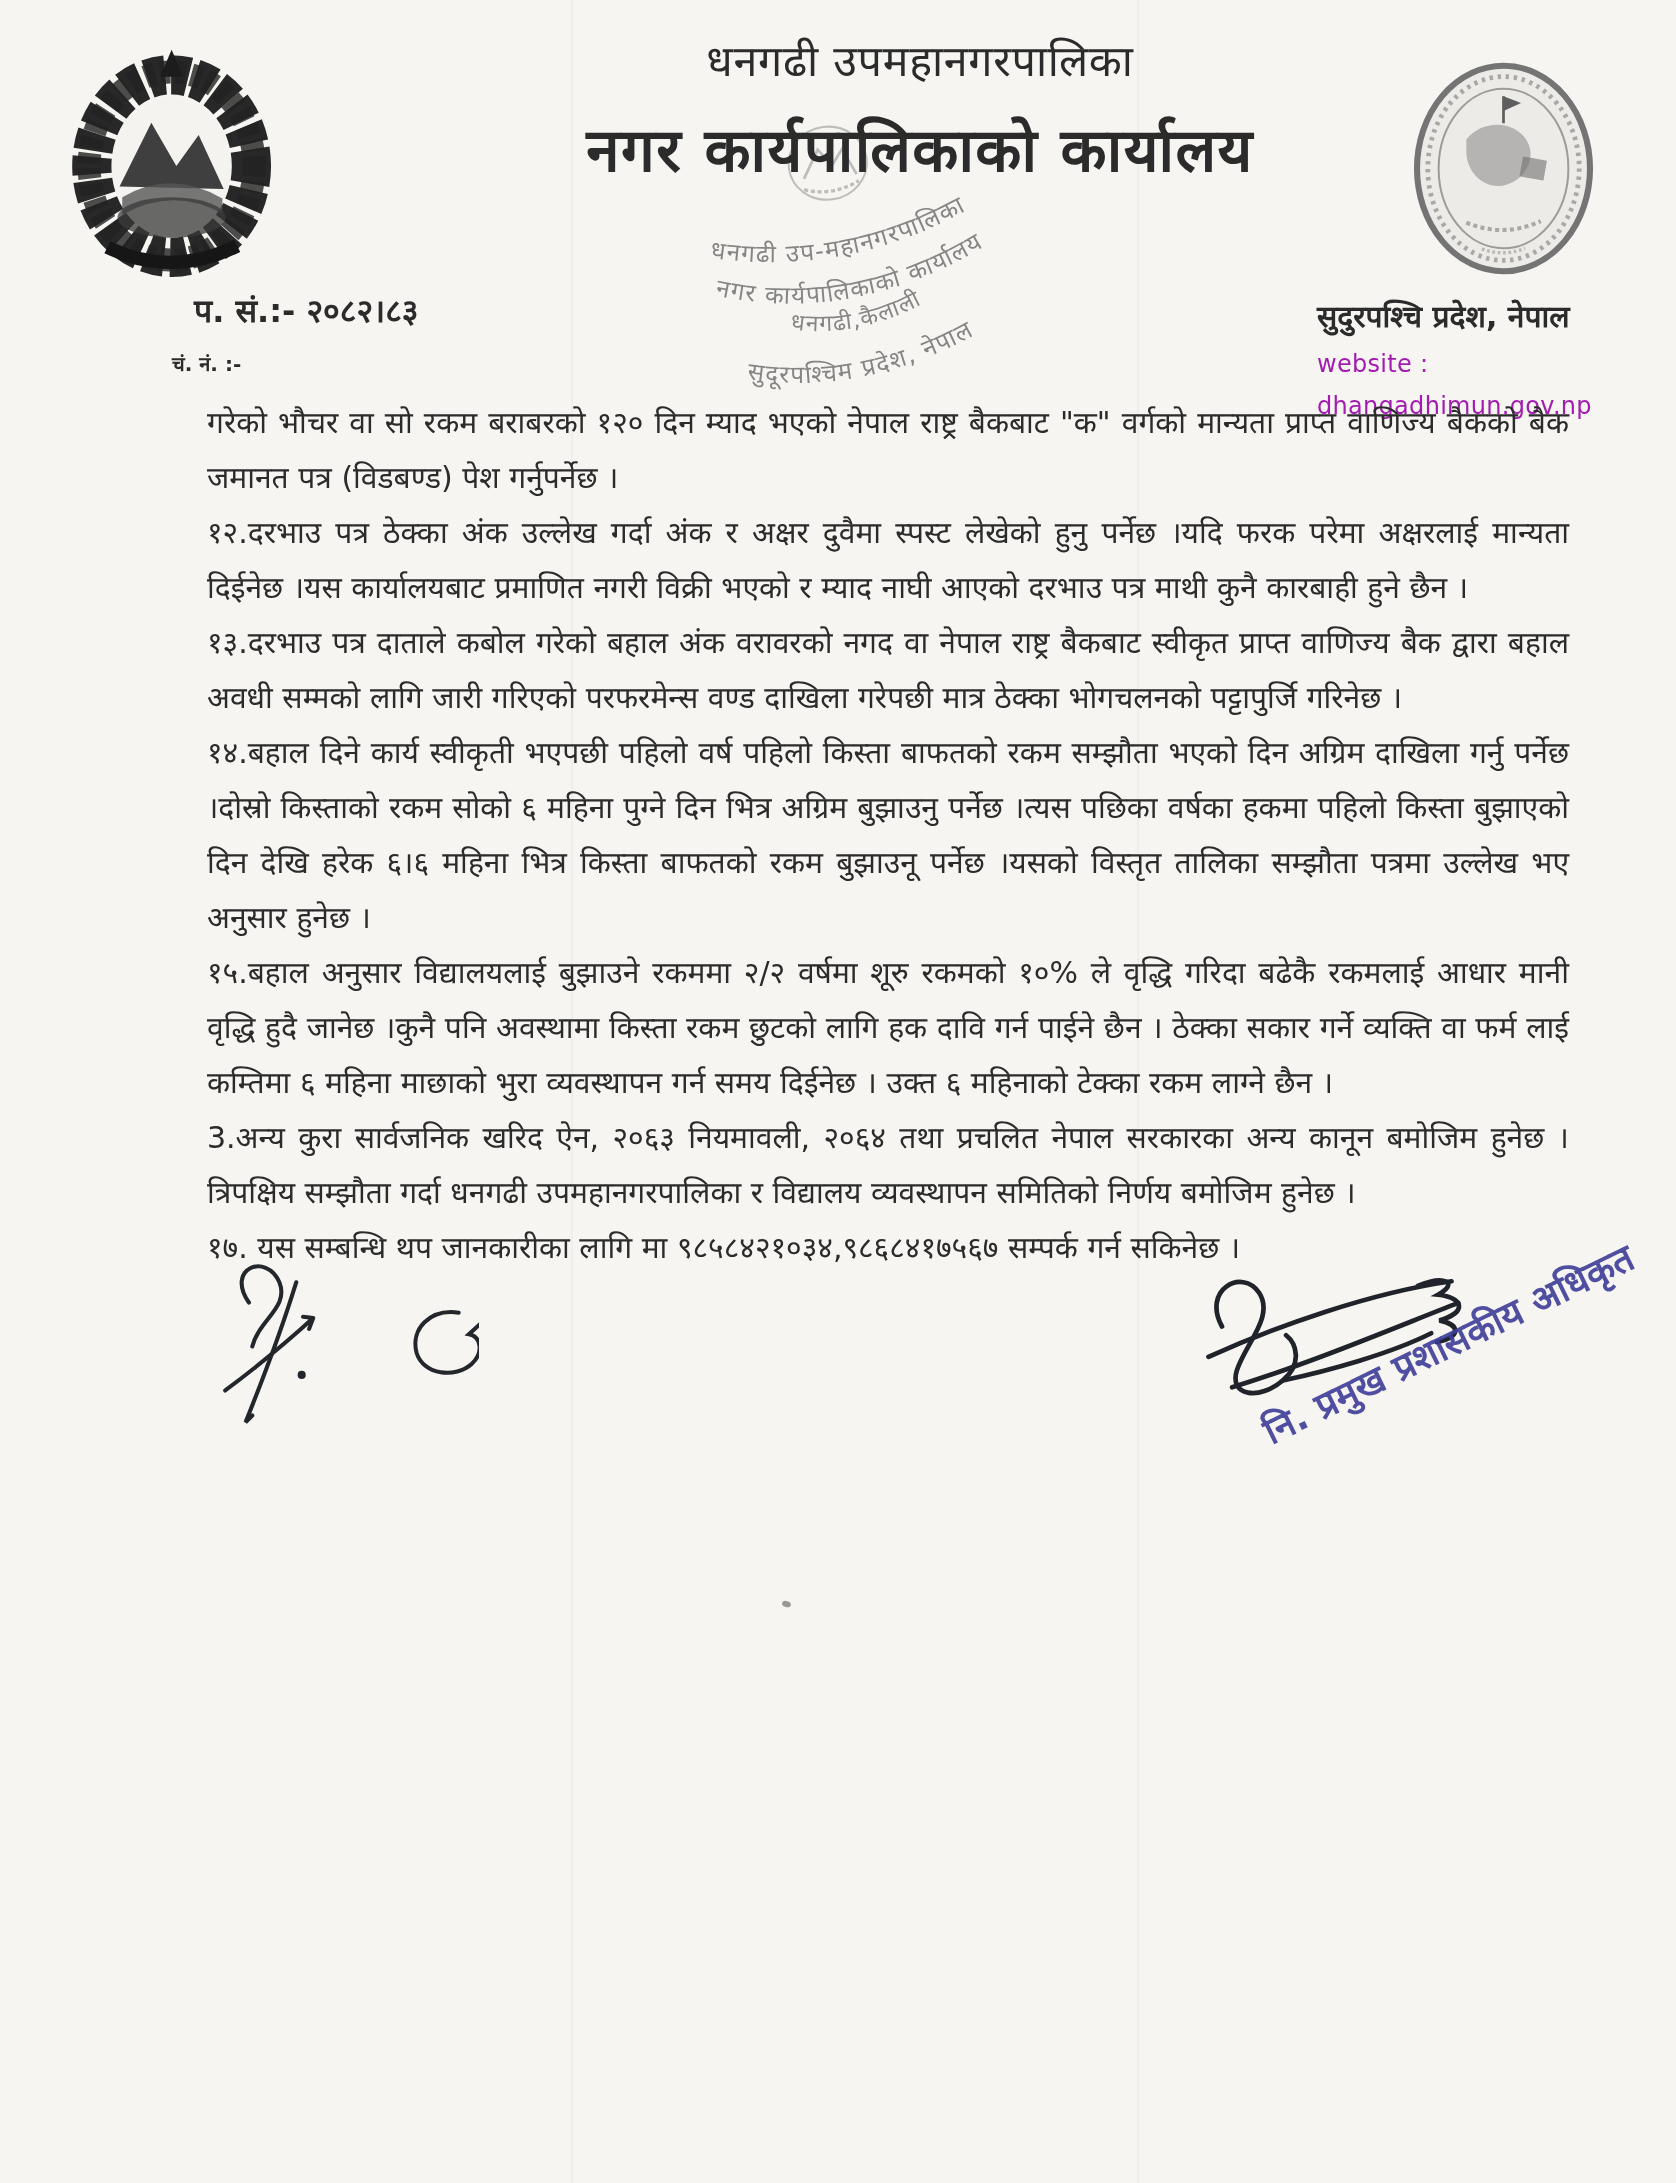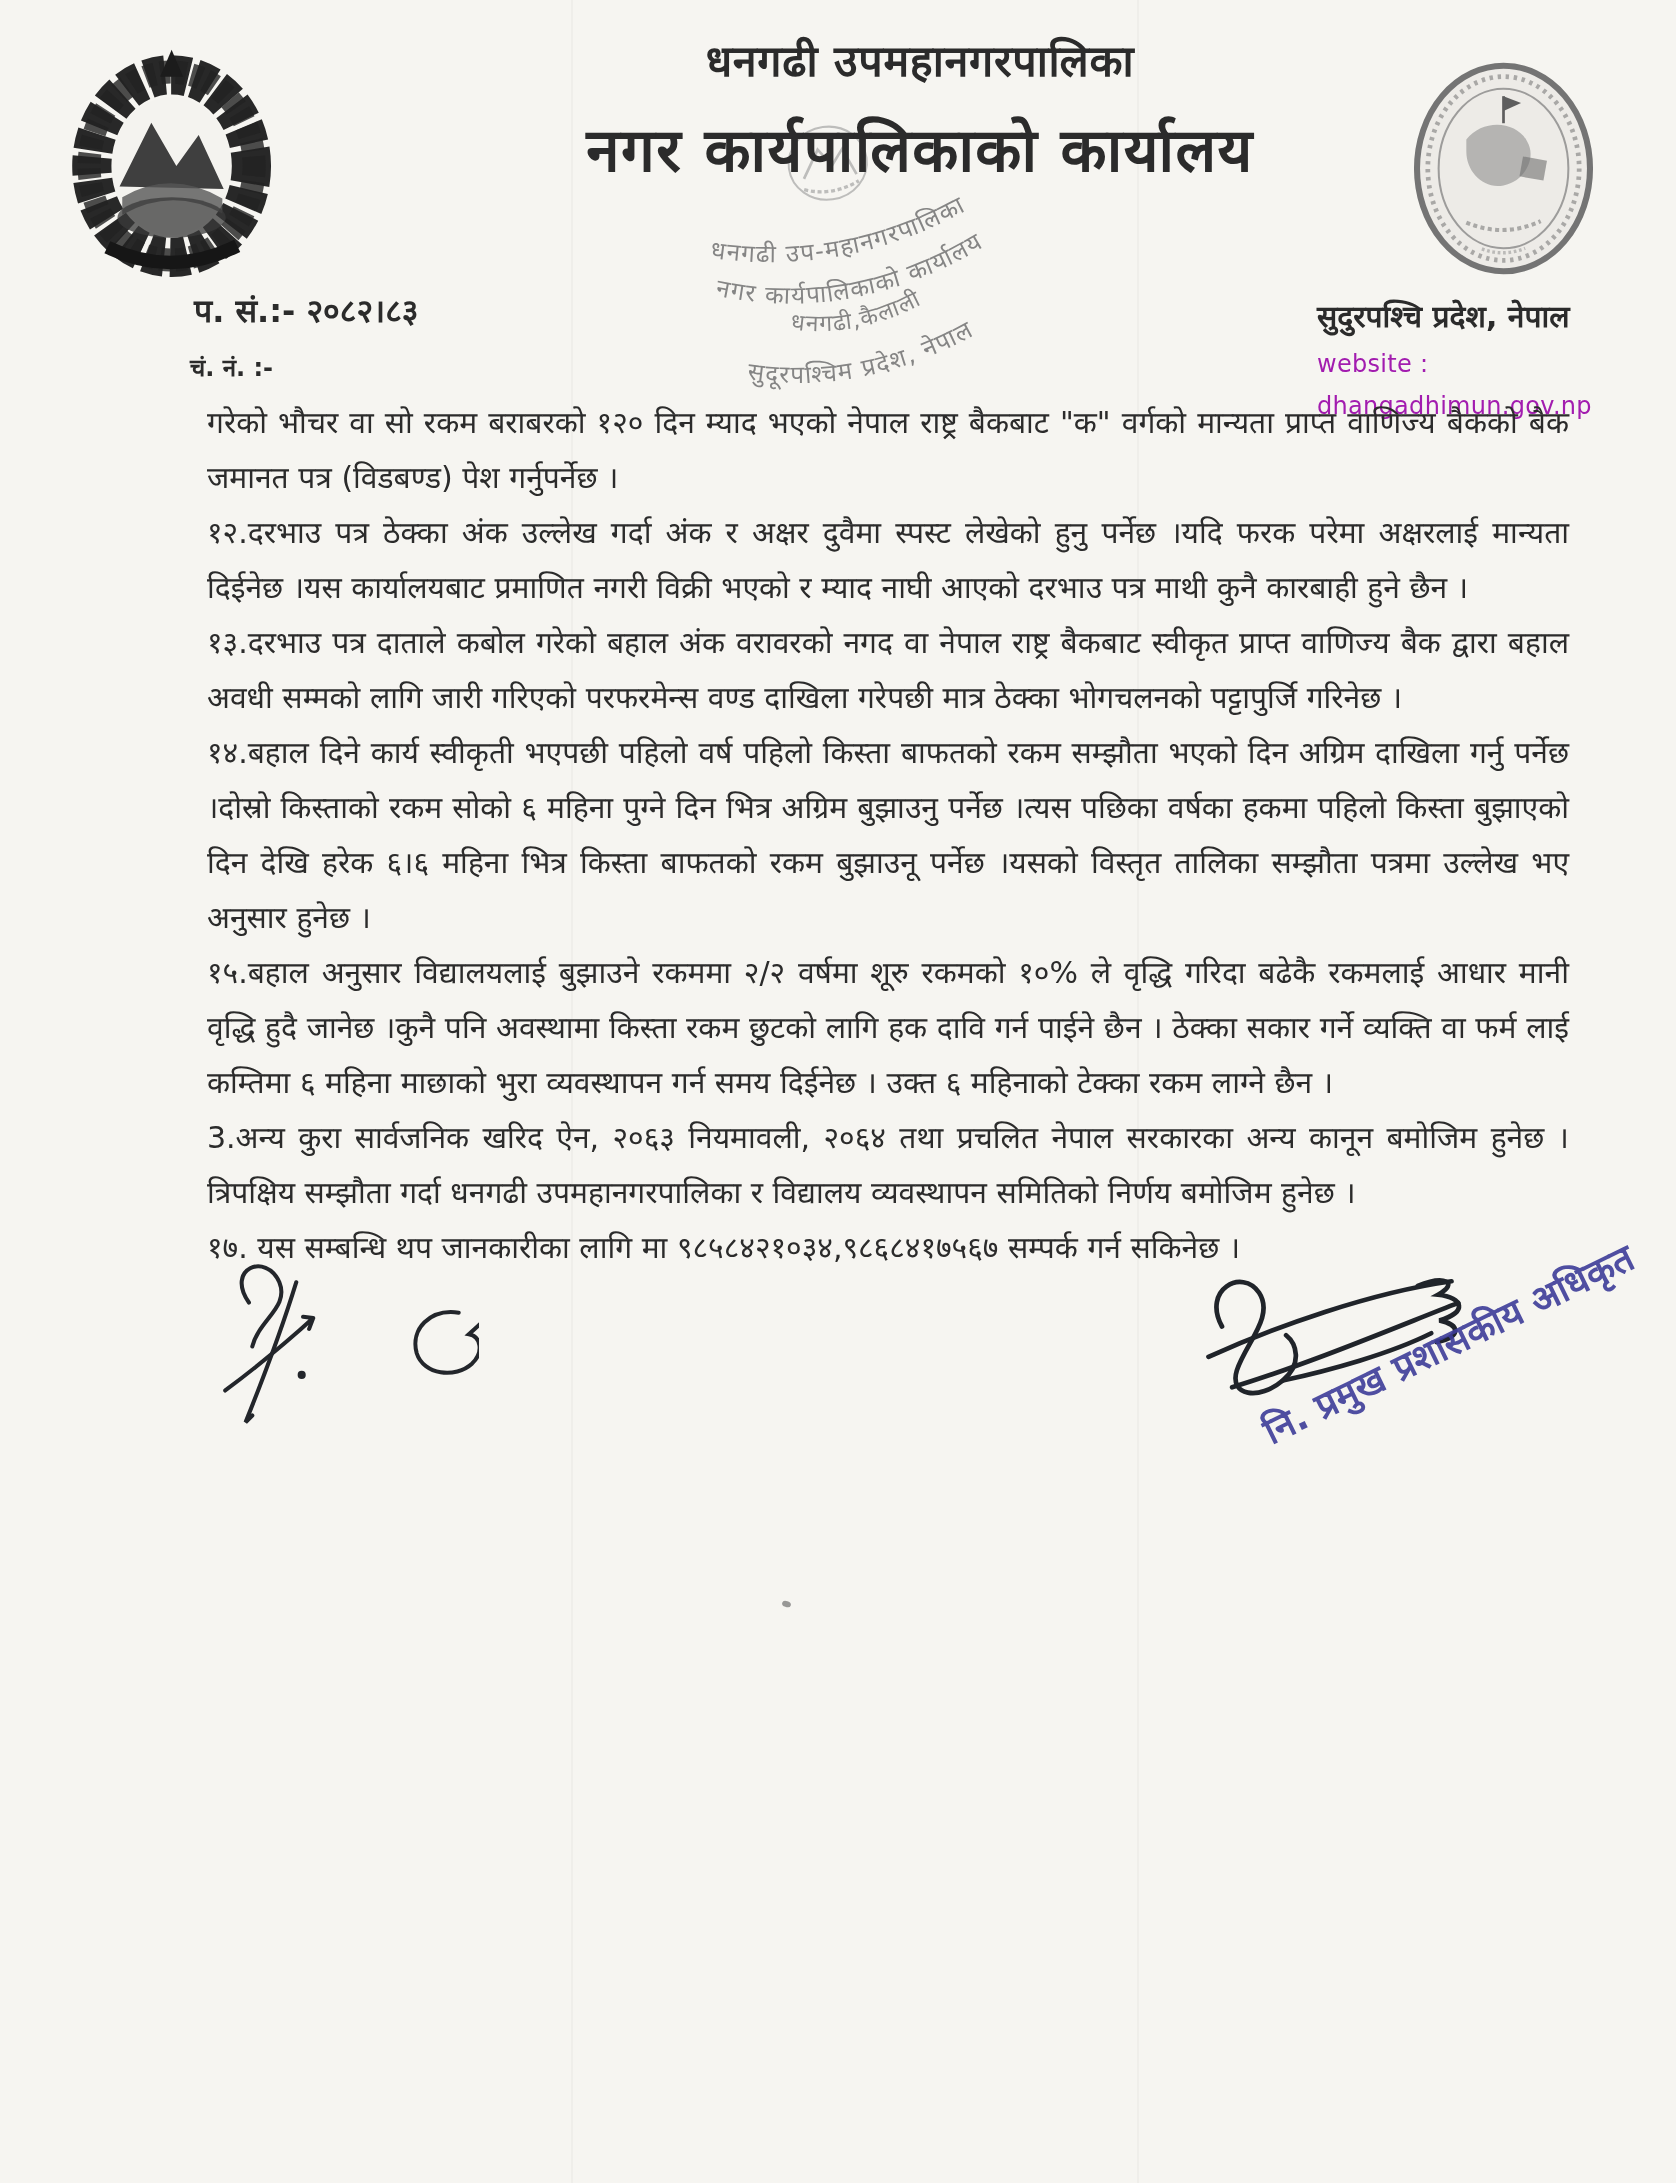--- a/index.html
+++ b/index.html
@@ -11,25 +11,25 @@
     color:#2b2b2b;
   }
   .scan-seam{position:absolute;top:0;bottom:0;width:2px;background:rgba(0,0,0,.028);}
   .seam-a{left:571px;} .seam-b{left:1137px;}
 
   
   .logo-left{position:absolute;left:60px;top:43px;}
   .seal-right{position:absolute;left:1402px;top:57px;}
   .center-stamp{position:absolute;left:648px;top:120px;transform:rotate(-8deg);opacity:.93;z-index:1;}
   .title-block{position:absolute;left:433px;top:30px;width:974px;text-align:center;z-index:2;}
-  .title-main{font-size:43px;font-weight:700;letter-spacing:0.7px;}
+  .title-main{font-size:43px;font-weight:400;letter-spacing:0.7px;}
   .title-sub{font-size:60px;font-weight:700;margin-top:17.6px;letter-spacing:1.4px;}
 
   .letter-no{position:absolute;left:194px;top:288px;font-size:32px;font-weight:600;z-index:2;}
-  .ref-no{position:absolute;left:190px;top:350px;font-size:24px;font-weight:600;z-index:2;}
+  .ref-no{position:absolute;left:172px;top:350px;font-size:20px;font-weight:600;z-index:2;}
   .addr-block{position:absolute;left:1317px;top:296px;font-size:30px;line-height:42px;font-weight:600;z-index:2;}
   .website{font-size:24px;font-weight:400;color:#a21caf;margin-top:5.4px;letter-spacing:0.3px;}
 
   
   .body-text{
     position:absolute;left:191px;top:395px;width:1362px;z-index:2;
     font-size:30px;line-height:55px;text-align:justify;font-weight:500;margin-left:16px;
   }
   .body-text p{margin:0;}
 

